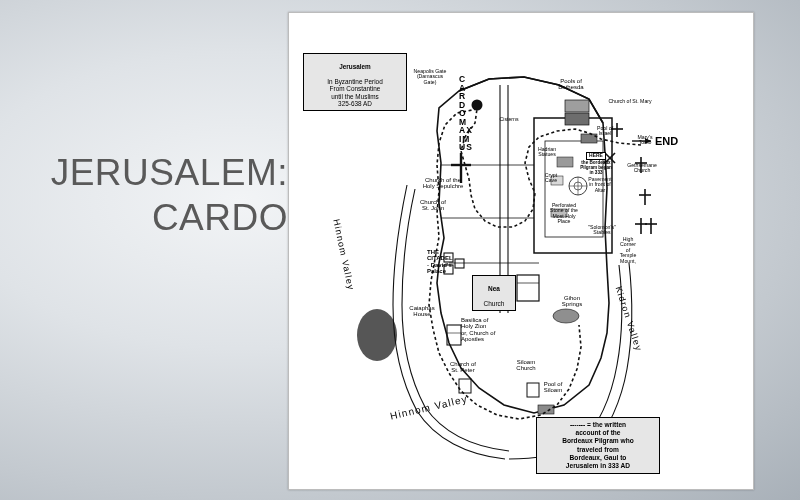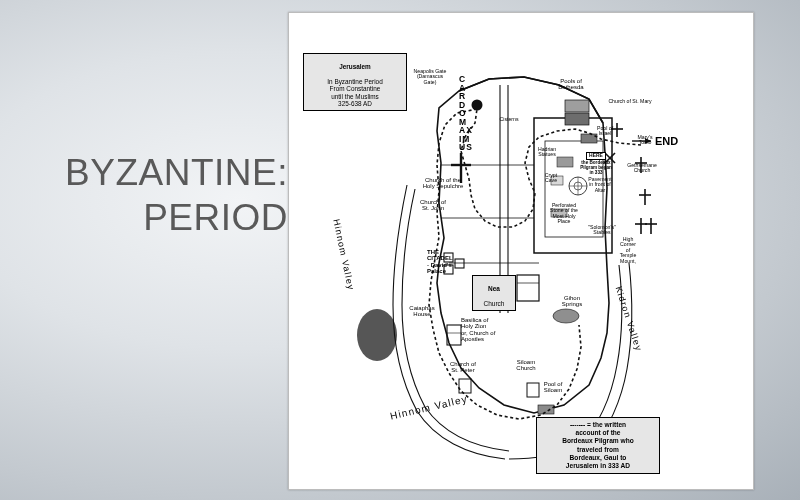--- a/index.html
+++ b/index.html
@@ -132,22 +132,22 @@
     display: inline-block;
     font-size: 5px;
   }
 </style>
 </head>
 <body>
 
 <div class="slide">
 
   <div class="slide-title">
-    <span class="l1">BYZANTINE:</span>
-    <span class="l3">PERIOD</span>
+    <span class="l1">JERUSALEM:</span>
+    <span class="l3">CARDO</span>
   </div>
 
   <div class="map-frame">
     <div class="map-canvas">
       <svg width="464" height="476" viewBox="0 0 464 476" xmlns="http://www.w3.org/2000/svg">
         <rect x="0" y="0" width="464" height="476" fill="#ffffff"></rect>
 
         <path d="M150,95 L148,118 L152,150 L150,190 L155,225 L150,250 L148,270 L152,300
                  L160,330 L172,355 L190,375 L215,392 L245,400 L275,392 L300,372
                  L312,345 L318,320 L320,290 L318,255 L316,215 L318,175 L316,140

